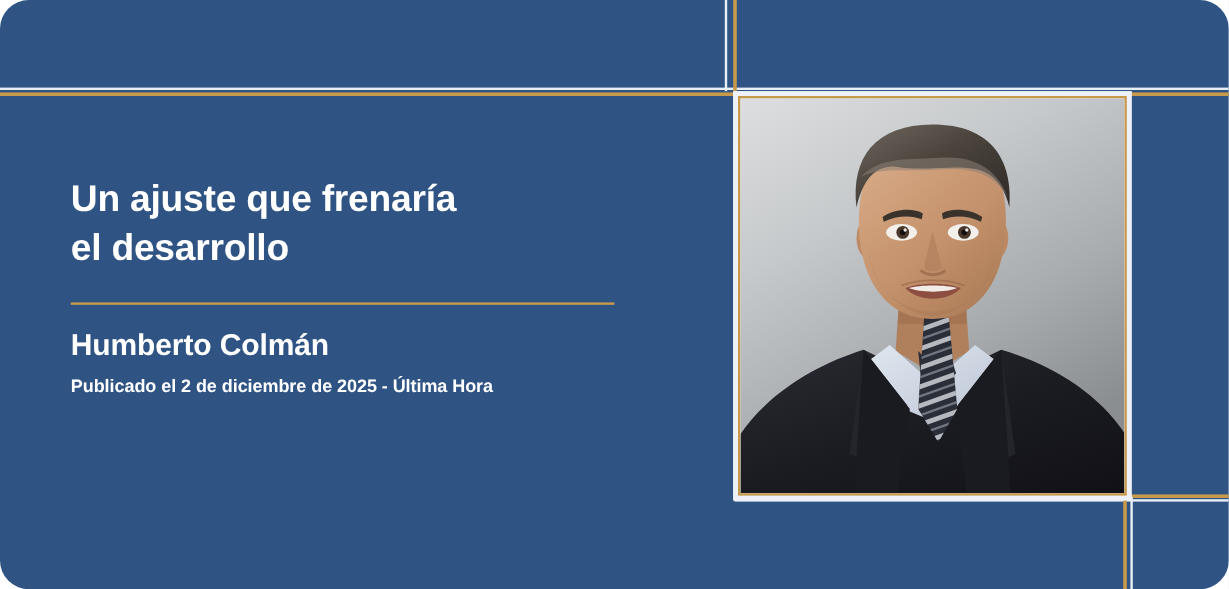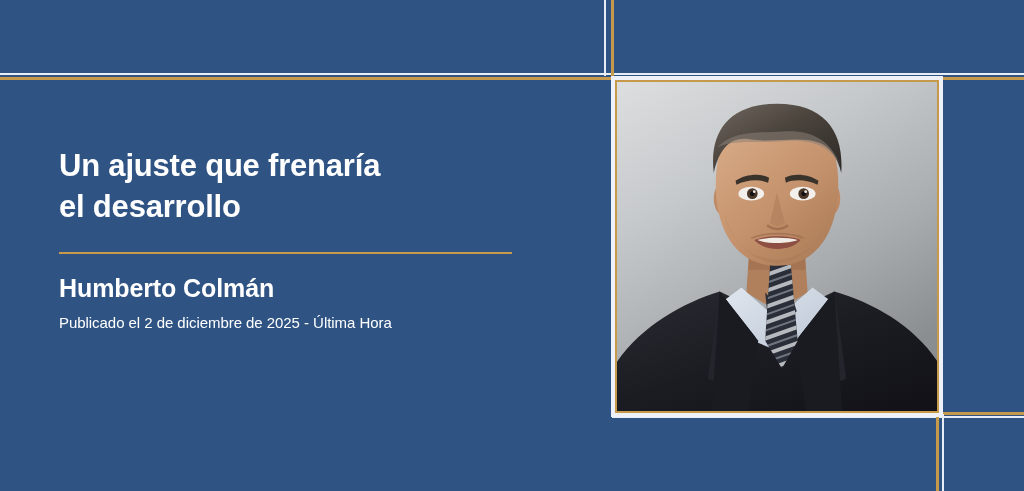--- a/index.html
+++ b/index.html
@@ -10,20 +10,21 @@
   }
   * { box-sizing: border-box; }
 
   .card {
     position: relative;
     width: 1024px;
     height: 491px;
     background: #2f5484;
     overflow: hidden;
     font-family: "Liberation Sans", sans-serif;
+    border-radius: 24px;
     -webkit-font-smoothing: antialiased;
   }
 
   
   .rule {
     position: absolute;
     pointer-events: none;
   }
 
   
@@ -148,21 +149,21 @@
     color: #ffffff;
     font-size: 25px;
     font-weight: bold;
     line-height: 1.1;
     letter-spacing: -0.1px;
   }
   .byline {
     margin: 11px 0 4px 0;
     color: #ffffff;
     font-size: 15px;
-    font-weight: normal;
+    font-weight: bold;
     line-height: 1.2;
     letter-spacing: -0.05px;
   }
 </style>
 </head>
 <body>
 
 <div class="card">
 
   <div class="rule rule-top-white"></div>

